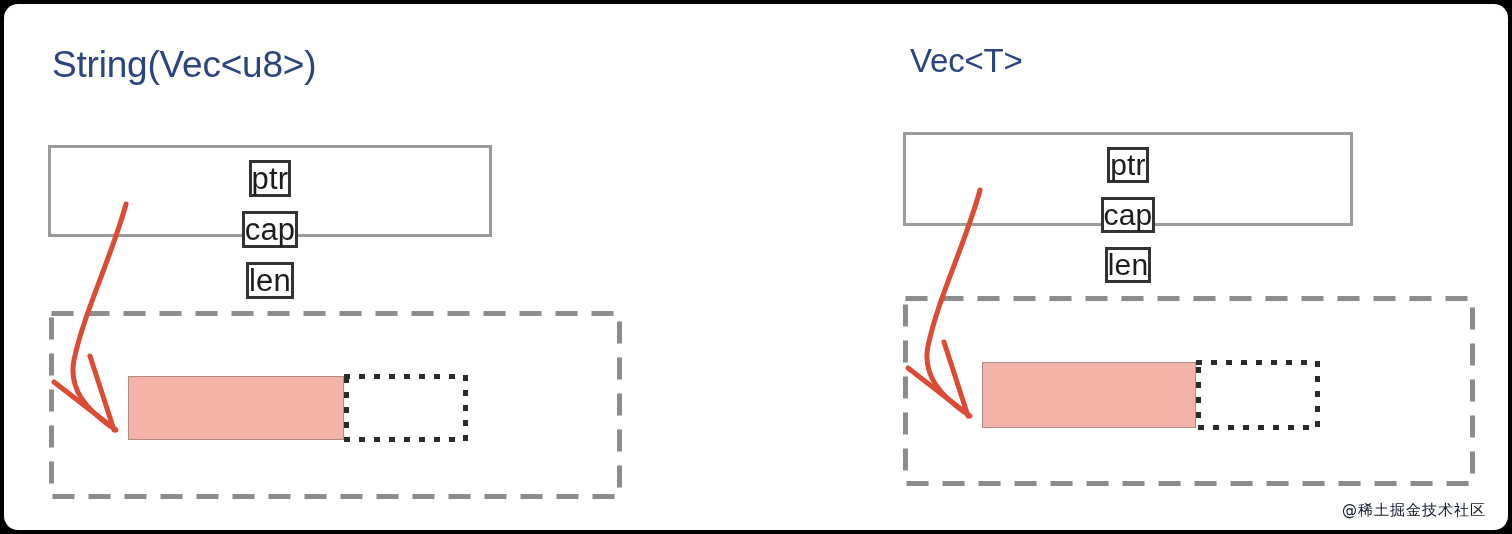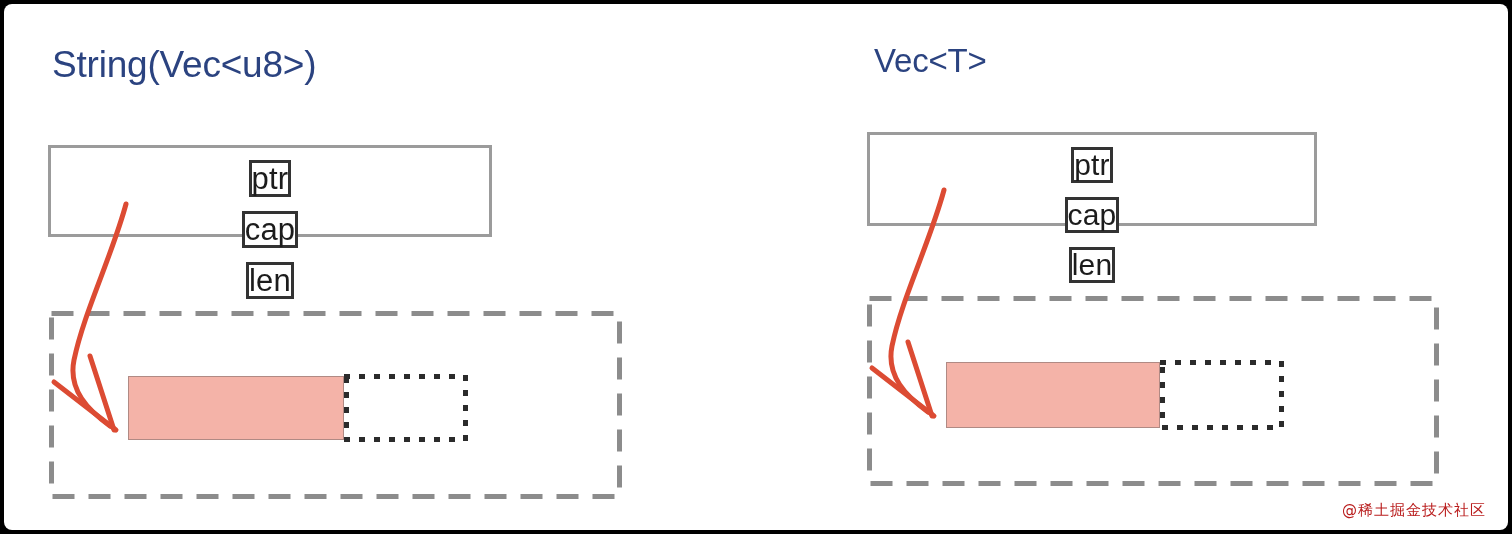--- a/index.html
+++ b/index.html
@@ -23,31 +23,31 @@
   }
 
   
   .card {
     position: absolute;
     left: 4px;
     top: 4px;
     width: 1504px;
     height: 526px;
     background: #ffffff;
-    border-radius: 8px;
+    border-radius: 14px;
     overflow: hidden;
   }
 
   .panel {
     position: absolute;
     top: 0;
     height: 526px;
   }
   .panel.left  { left: 0px;   width: 760px; }
-  .panel.right { left: 820px; width: 644px; }
+  .panel.right { left: 856px; width: 644px; }
 
   
   .panel-title {
     position: absolute;
     white-space: nowrap;
     color: #2B4380;
     font-family: "Liberation Sans", sans-serif;
     font-weight: 400;
     letter-spacing: -0.2px;
   }
@@ -195,21 +195,21 @@
     height: 230px;
   }
 
   
   .watermark {
     position: absolute;
     right: 22px;
     bottom: 10px;
     font-family: "DejaVu Sans", sans-serif;
     font-size: 15px;
-    color: #b91c1c;
+    color: #0f172a;
     letter-spacing: 1px;
     white-space: nowrap;
   }
 </style>
 </head>
 <body>
 
 <div id="canvas">
   <div class="card">
 

